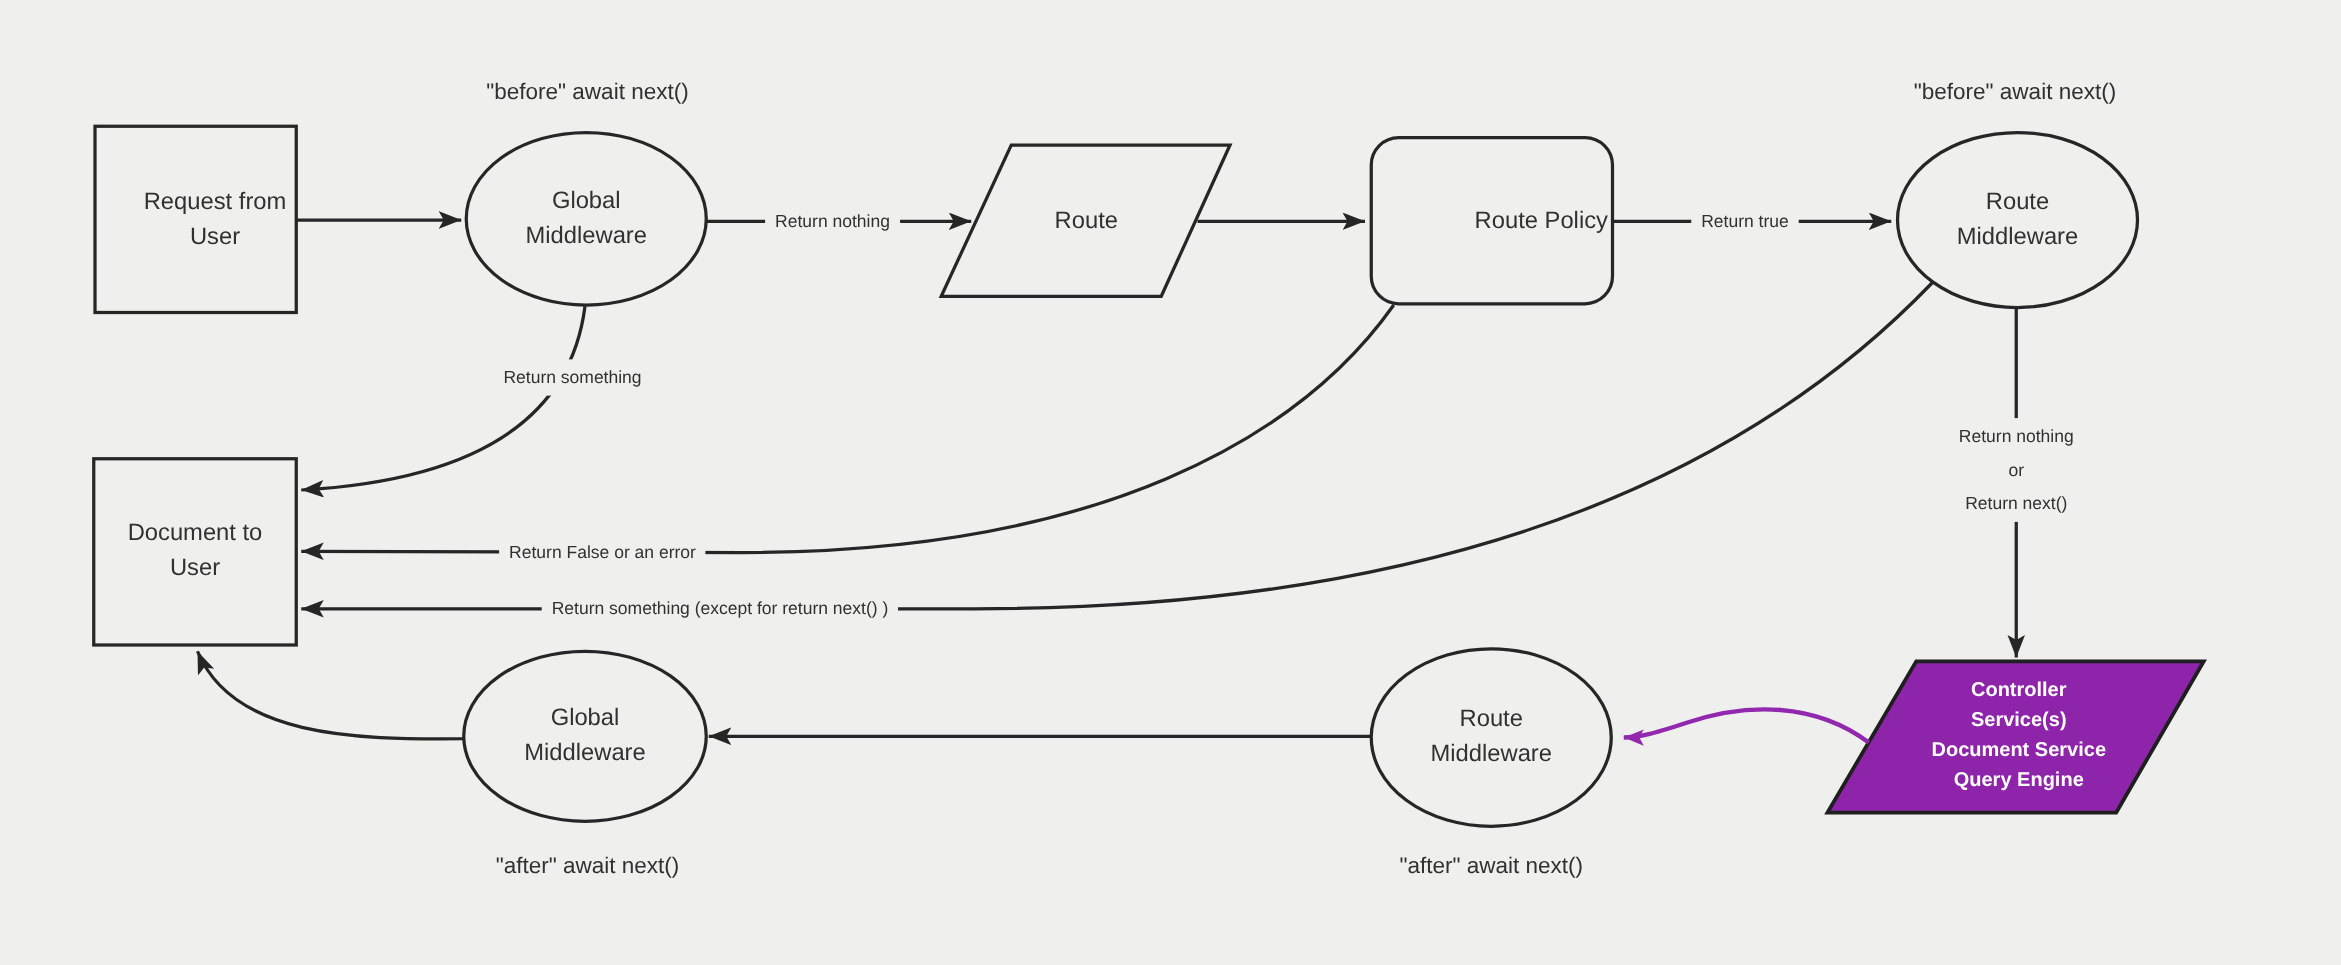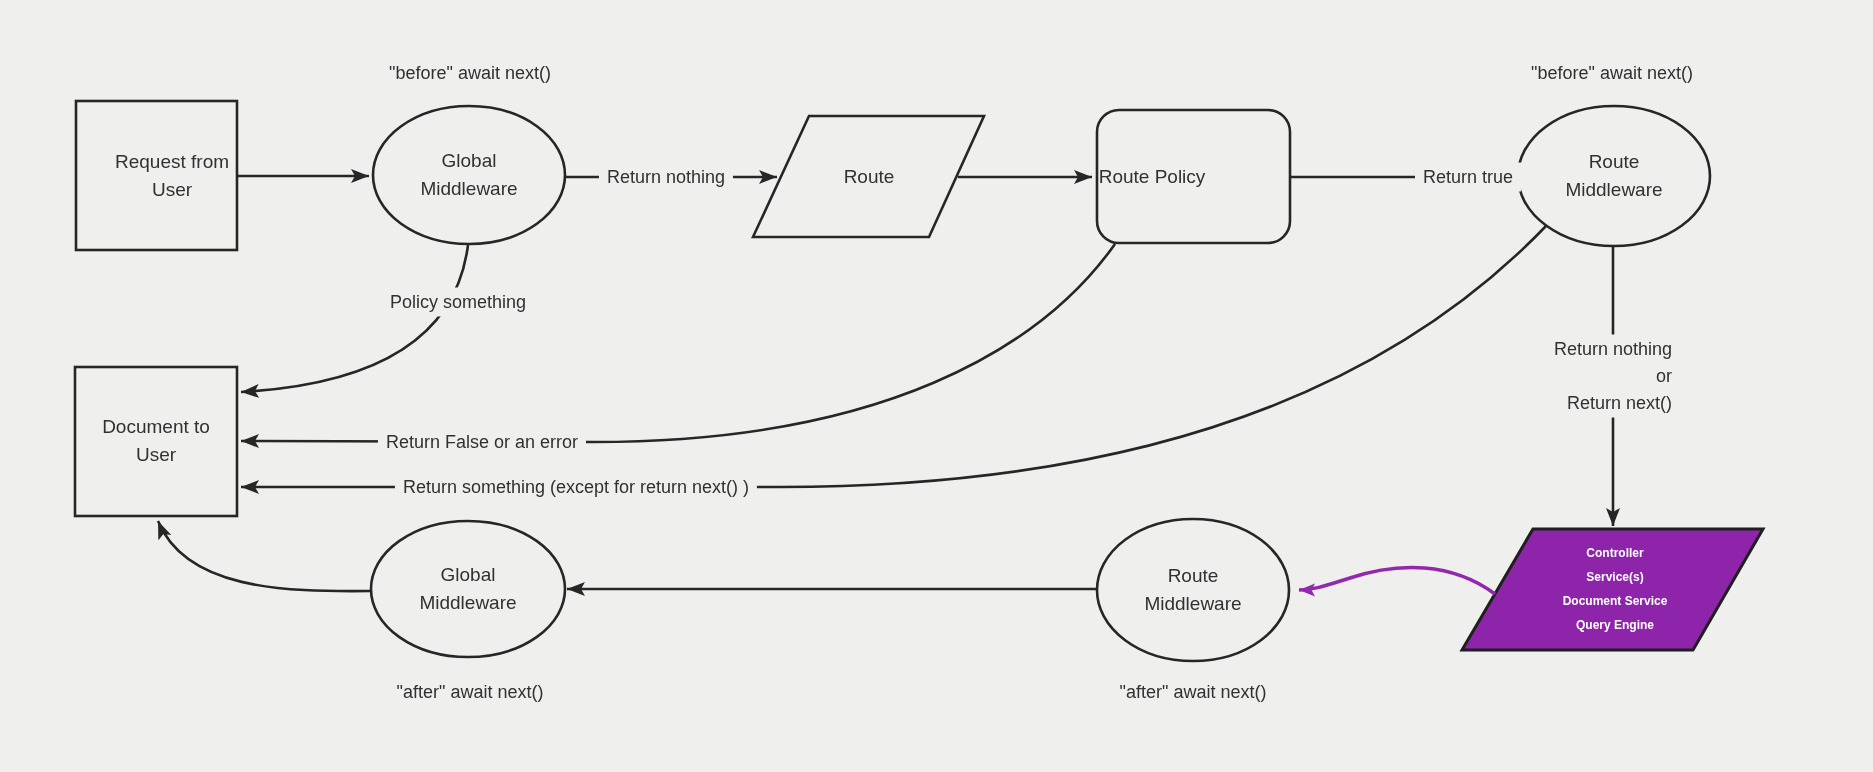--- a/index.html
+++ b/index.html
@@ -6,23 +6,23 @@
   .stage{
     position:relative;width:1873px;height:772px;background:#efefee;
     font-family:"Liberation Sans","DejaVu Sans",sans-serif;overflow:hidden;
   }
   .stage svg{position:absolute;left:0;top:0;}
   .lbl{
     position:absolute;transform:translate(-50%,-50%);
     text-align:center;color:#313131;white-space:pre-line;
   }
   .node-label{font-size:19px;line-height:28px;}
-  .edge-label{font-size:18px;line-height:27px;background:#efefee;padding:1px 8px;text-align:right;}
+  .edge-label{font-size:14px;line-height:27px;background:#efefee;padding:1px 8px;}
   .free-label{font-size:18px;line-height:24px;}
-  .controller-label{font-size:12px;font-weight:700;line-height:24px;color:#ffffff;}
+  .controller-label{font-size:16px;font-weight:700;line-height:24px;color:#ffffff;}
 </style>
 </head>
 <body>
 
 <div class="stage">
 
   <svg width="1873" height="772" viewBox="0 0 1873 772">
     <defs>
       <marker id="ab" markerUnits="userSpaceOnUse" markerWidth="20" markerHeight="16" refX="18" refY="7" orient="auto">
         <path d="M0,0 L18,7 L0,14 L4,7 Z" fill="#262626"></path>
@@ -53,39 +53,39 @@
     <path d="M1495,594 C1452,562 1398,562 1350,578 C1322,587 1312,590 1299,590" fill="none" stroke="#9228ad" stroke-width="3.5" marker-end="url(#ap)"></path>
     <path d="M1097,589 L567,589" fill="none" stroke="#262626" stroke-width="2.6" marker-end="url(#ab)"></path>
     <path d="M371,591 C282,592 186,589 158,521" fill="none" stroke="#262626" stroke-width="2.6" marker-end="url(#ab)"></path>
   </svg>
 
   <div class="lbl node-label" style="left:172px;top:176px;">Request from
 User</div>
   <div class="lbl node-label" style="left:469px;top:175px;">Global
 Middleware</div>
   <div class="lbl node-label" style="left:869px;top:177px;">Route</div>
-  <div class="lbl node-label" style="left:1152px;top:177px;">Route Policy</div>
+  <div class="lbl node-label" style="left:1233px;top:177px;">Route Policy</div>
   <div class="lbl node-label" style="left:1614px;top:176px;">Route
 Middleware</div>
   <div class="lbl node-label" style="left:156px;top:441px;">Document to
 User</div>
   <div class="lbl controller-label" style="left:1615px;top:589px;">Controller
 Service(s)
 Document Service
 Query Engine</div>
   <div class="lbl node-label" style="left:1193px;top:590px;">Route
 Middleware</div>
   <div class="lbl node-label" style="left:468px;top:589px;">Global
 Middleware</div>
 
   <div class="lbl free-label" style="left:470px;top:73px;">"before" await next()</div>
   <div class="lbl free-label" style="left:1612px;top:73px;">"before" await next()</div>
   <div class="lbl edge-label" style="left:666px;top:177px;">Return nothing</div>
-  <div class="lbl edge-label" style="left:1468px;top:177px;">Return true</div>
-  <div class="lbl edge-label" style="left:458px;top:302px;">Policy something</div>
+  <div class="lbl edge-label" style="left:1396px;top:177px;">Return true</div>
+  <div class="lbl edge-label" style="left:458px;top:302px;">Return something</div>
   <div class="lbl edge-label" style="left:482px;top:442px;">Return False or an error</div>
   <div class="lbl edge-label" style="left:576px;top:487px;">Return something (except for return next() )</div>
   <div class="lbl edge-label" style="left:1613px;top:376px;">Return nothing
 or
 Return next()</div>
   <div class="lbl free-label" style="left:470px;top:692px;">"after" await next()</div>
   <div class="lbl free-label" style="left:1193px;top:692px;">"after" await next()</div>
 
 </div>
 

